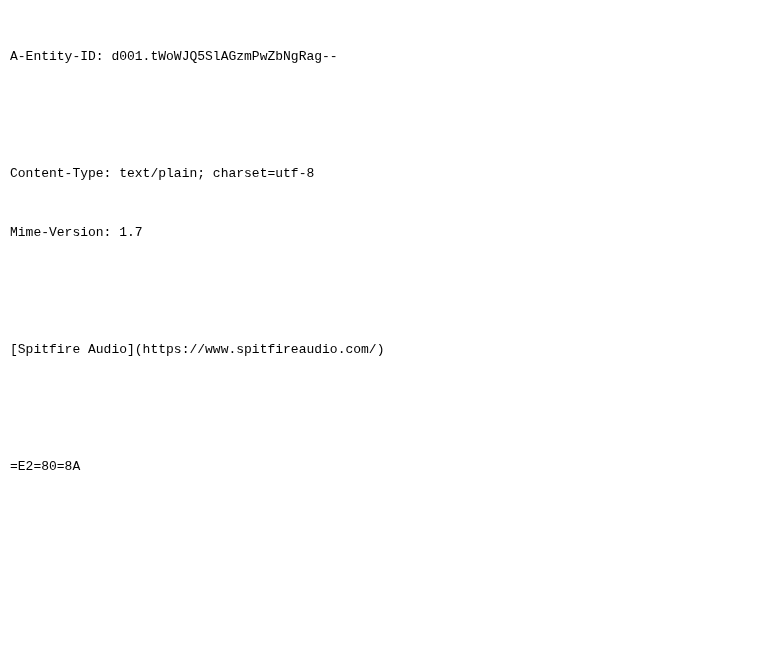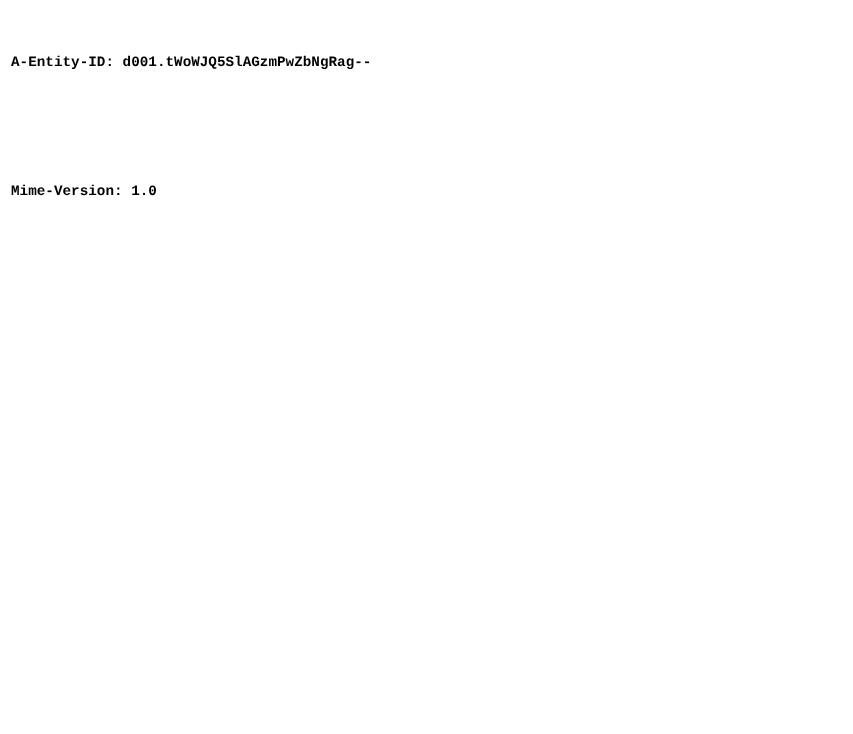--- a/index.html
+++ b/index.html
@@ -18,32 +18,34 @@
     }
     .email-content {
       padding: 8px 10px;
       line-height: 1.5;
       white-space: pre-wrap;
       word-break: break-word;
     }
     .line {
       display: block;
       min-height: 1.5em;
-      font-weight: bold;
     }
   </style>
 </head>
 <body>
 
 <div class="email-content">
   <span class="line">A-Entity-ID: d001.tWoWJQ5SlAGzmPwZbNgRag--</span>
   <span class="line">&nbsp;</span>
-  <span class="line">Mime-Version: 1.0</span>
+  <span class="line">Content-Type: text/plain; charset=utf-8</span>
+  <span class="line">Mime-Version: 1.7</span>
   <span class="line">&nbsp;</span>
+  <span class="line">[Spitfire Audio](https://www.spitfireaudio.com/)</span>
   <span class="line">&nbsp;</span>
+  <span class="line">=E2=80=8A</span>
   <span class="line">&nbsp;</span>
   
   
   
   
   
   
   
   
   

